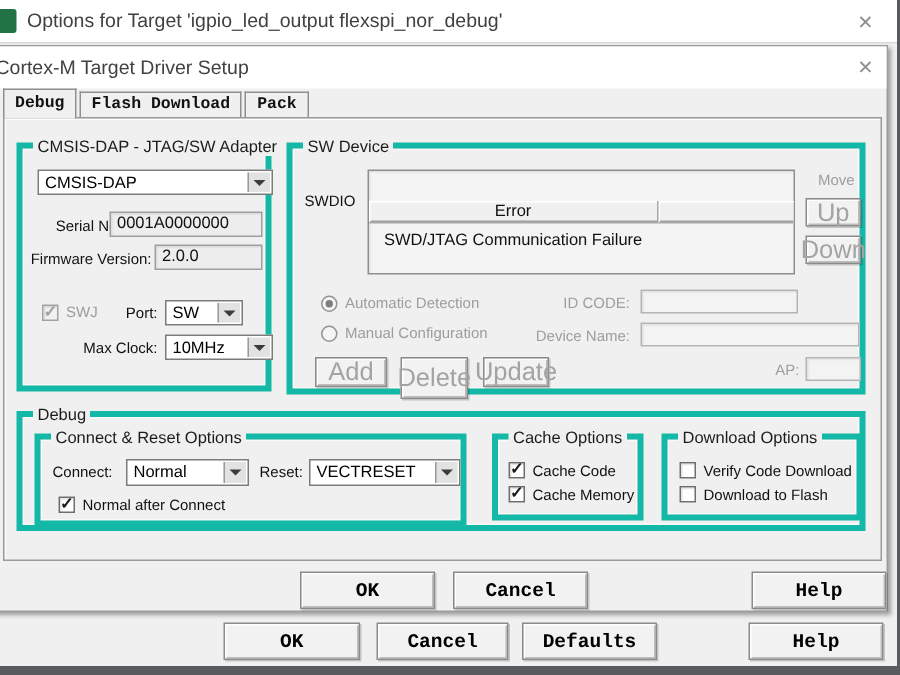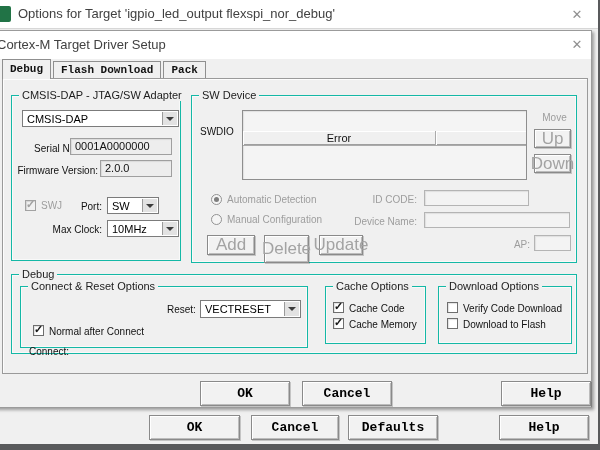--- a/index.html
+++ b/index.html
@@ -22,21 +22,21 @@
   .inner-title { position:absolute; left:7px; top:6px; font-size:13px; color:#414141; white-space:nowrap; }
   .inner-close { position:absolute; left:574px; top:4px; width:26px; height:19px; text-align:center; font-size:13px; color:#909090; line-height:19px; }
   
   .tabstrip { position:absolute; left:12px; top:28px; height:20px; display:flex; align-items:flex-end; z-index:3; }
   .tab { height:17px; line-height:16px; padding:0 7px; background:#f0f0f0; border:1px solid #8f8f8f; border-bottom:none;
     font-family:"Liberation Mono", monospace; font-weight:bold; font-size:11px; color:#111; margin-right:2px; margin-bottom:1px; }
   .tab.active { height:20px; line-height:19px; margin-bottom:0; }
   .tabpanel { position:absolute; left:12px; top:47px; width:586px; height:296px; background:#f0f0f0;
     border:1px solid #9a9a9a; box-shadow:inset 1px 1px 0 #fdfdfd; }
   
-  .group { position:absolute; border:1px solid #14b8a6; box-shadow:inset 0 0 0 1px rgba(255,255,255,0.6); }
+  .group { position:absolute; border:4px solid #14b8a6; box-shadow:inset 0 0 0 1px rgba(255,255,255,0.6); }
   .group-label { position:absolute; top:-7px; left:7px; background:#f0f0f0; padding:0 3px; font-size:11px; color:#1c1c1c; white-space:nowrap; }
   
   .lbl { position:absolute; font-size:10px; color:#111; white-space:nowrap; }
   .lbl.dis { color:#9d9d9d; }
   .lbl.r { text-align:right; }
   .combo { position:absolute; background:#fff; border:1px solid #7b7b7b; }
   .combo .val { position:absolute; left:4px; top:50%; transform:translateY(-50%); font-size:11px; color:#000; white-space:nowrap; }
   .combo .drop { position:absolute; right:1px; top:1px; bottom:1px; width:15px; background:#e2e2e2; border-left:1px solid #9a9a9a; }
   .combo .drop::after { content:""; position:absolute; left:3px; top:5px; width:0; height:0;
     border-left:4px solid transparent; border-right:4px solid transparent; border-top:4px solid #3c3c3c; }
@@ -128,20 +128,21 @@
       <div class="group" style="left:188px; top:16px; width:386px; height:168px;">
         <div class="group-label">SW Device</div>
 
         <div class="lbl" style="left:8px; top:30px;">SWDIO</div>
 
         <div class="swtable">
           <div class="hdr">
             <div class="hcell c1">Error</div>
             <div class="hcell c2"></div>
           </div>
+          <div class="rowtext">SWD/JTAG Communication Failure</div>
         </div>
 
         <div class="lbl dis" style="left:344px; top:16px; width:37px; text-align:center;">Move</div>
         <div class="win-btn dis" style="left:342px; top:33px; width:37px; height:19px;">Up</div>
         <div class="win-btn dis" style="left:342px; top:58px; width:37px; height:19px;">Down</div>
 
         <div class="radio sel" style="left:19px; top:98px;"></div>
         <div class="lbl dis" style="left:35px; top:98px;">Automatic Detection</div>
         <div class="lbl dis r" style="left:175px; top:98px; width:50px;">ID CODE:</div>
         <div class="field empty" style="left:232px; top:94px; width:105px; height:16px;"></div>
@@ -158,21 +159,25 @@
         <div class="lbl dis r" style="left:314px; top:143px; width:24px;">AP:</div>
         <div class="field empty" style="left:342px; top:139px; width:37px; height:16px;"></div>
       </div>
 
       <div class="group" style="left:8px; top:195px; width:566px; height:80px;">
         <div class="group-label">Debug</div>
 
         <div class="group" style="left:8px; top:11px; width:288px; height:62px;">
           <div class="group-label">Connect &amp; Reset Options</div>
 
-          <div class="lbl" style="left:8px; top:17px;margin-top:42px;">Connect:</div>
+          <div class="lbl" style="left:8px; top:17px;">Connect:</div>
+          <div class="combo" style="left:57px; top:13px; width:82px; height:18px;">
+            <span class="val">Normal</span>
+            <span class="drop"></span>
+          </div>
           <div class="lbl" style="left:146px; top:17px;">Reset:</div>
           <div class="combo" style="left:179px; top:13px; width:101px; height:18px;">
             <span class="val">VECTRESET</span>
             <span class="drop"></span>
           </div>
 
           <div class="cb checked" style="left:12px; top:38px;"></div>
           <div class="lbl" style="left:28px; top:39px;">Normal after Connect</div>
         </div>
 

